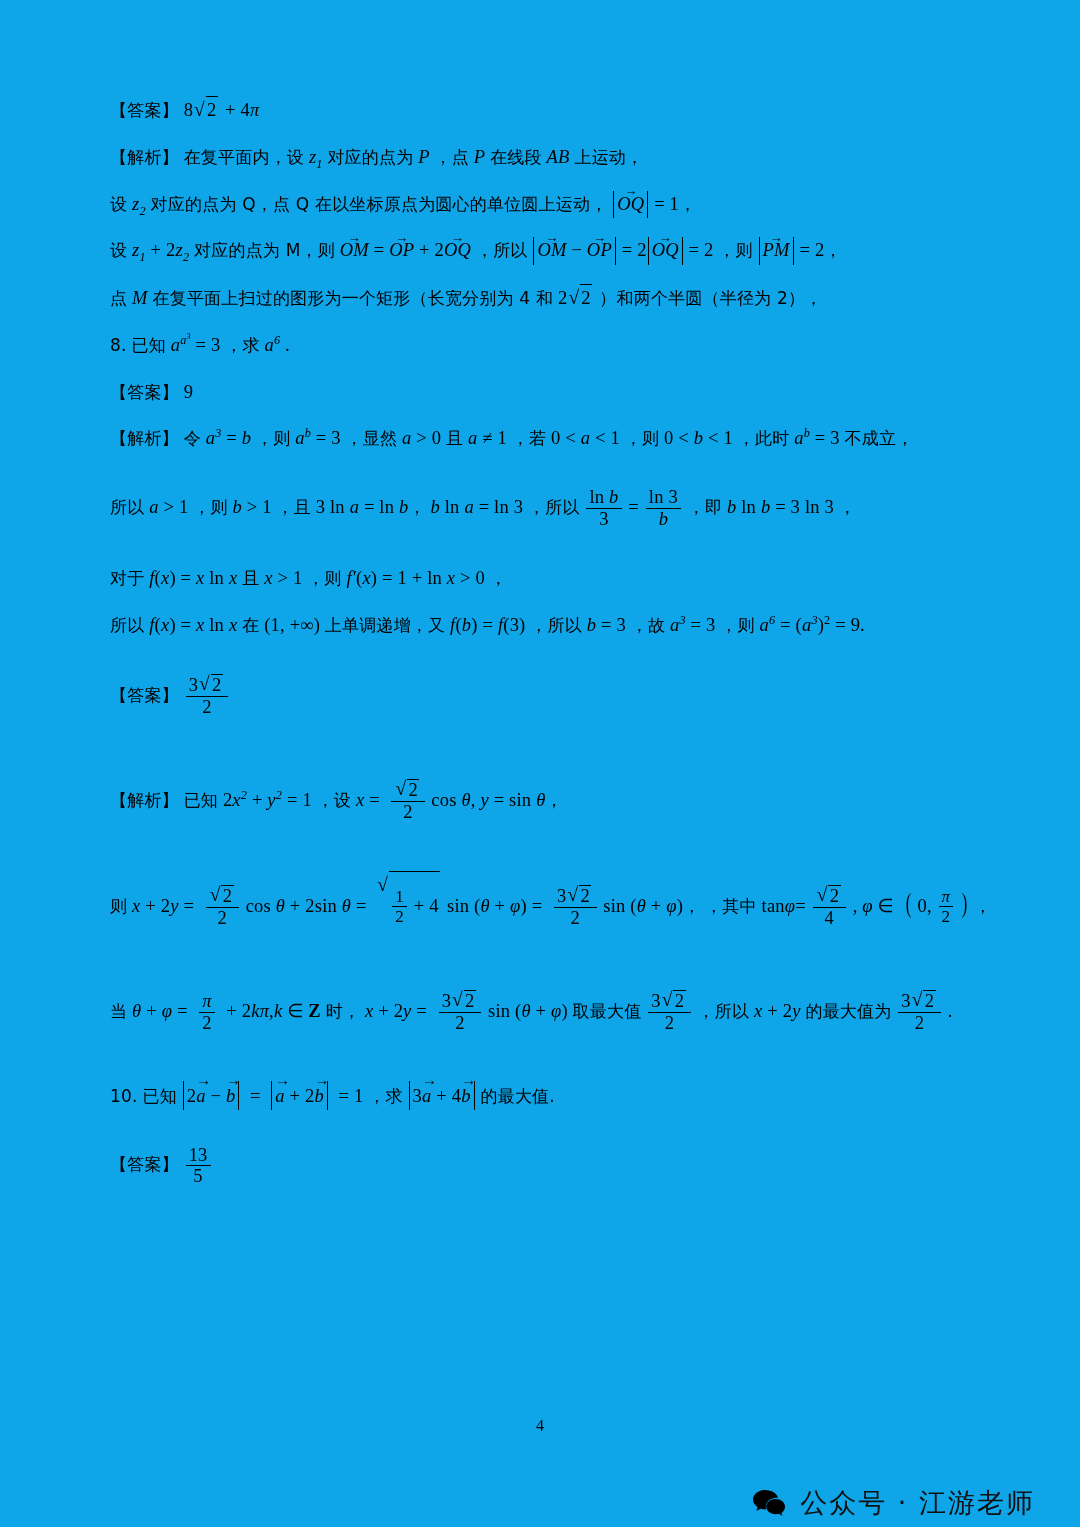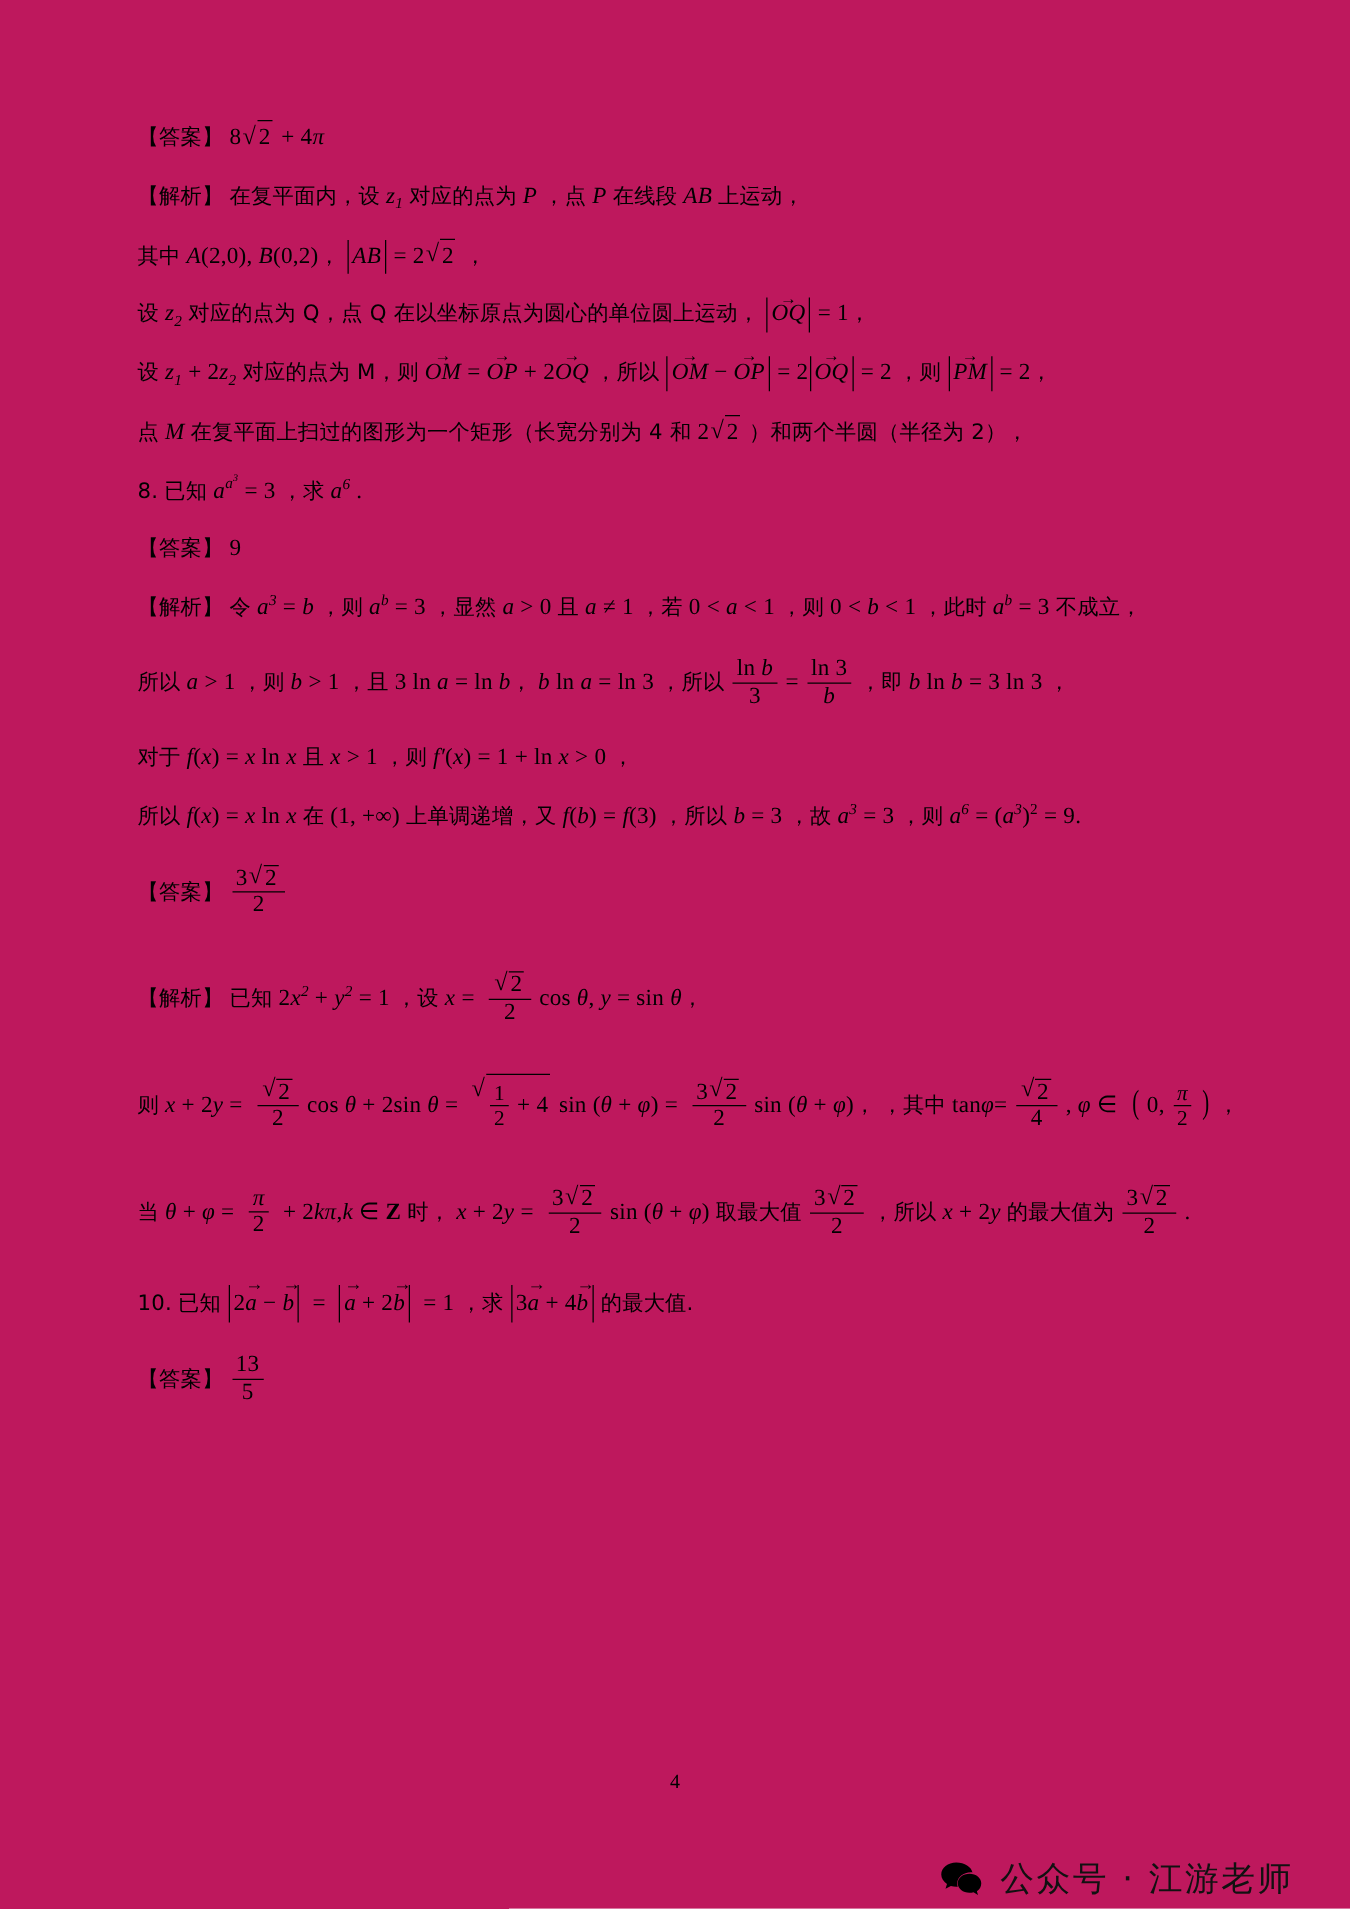--- a/index.html
+++ b/index.html
@@ -13,21 +13,21 @@
     position: relative;
     font-family: "Liberation Serif", serif;
     color: #000000;
     overflow: hidden;
   }
   .page {
     position: absolute;
     left: 0; top: 0;
     width: 1080px;
     height: 1527px;
-    background: #be185d;
+    background: #0ea5e9;
   }
   .content {
     position: absolute;
     left: 110px;
     top: 96px;
     width: 860px;
   }
   .line {
     font-size: 18.5px;
     line-height: 1.5;
@@ -65,21 +65,21 @@
     padding: 0 0.08em;
   }
 
   
   .frac {
     display: inline-block;
     vertical-align: middle;
     text-align: center;
     position: relative;
     top: -0.05em;
-    margin: 6px 2px;
+    margin: 16px 2px;
     line-height: 1.12;
   }
   .frac > .num { display: block; padding: 0 3px; }
   .frac > .den { display: block; padding: 0 3px; border-top: 1.2px solid #000; }
   .frac.small { font-size: 0.92em; }
 
   
   .abs {
     display: inline-block;
     border-left: 1.2px solid #000;
@@ -171,27 +171,20 @@
       <span class="mi">z<sub>1</sub></span>
       <span class="cn">对应的点为</span>
       <span class="mi">P</span>
       <span class="cn">，点</span>
       <span class="mi">P</span>
       <span class="cn">在线段</span>
       <span class="mi">AB</span>
       <span class="cn">上运动，</span>
     </div>
 
-    <div class="line">
-      <span class="cn">其中</span>
-      <span class="mi">A</span><span class="mn">(2,0),</span>
-      <span class="mi">B</span><span class="mn">(0,2)</span><span class="cn">，</span>
-      <span class="abs"><span class="mi">AB</span></span><span class="mn">&nbsp;=&nbsp;2</span><span class="sqrt"><span class="rad mn">2</span></span>
-      <span class="cn">，</span>
-    </div>
 
     <div class="line">
       <span class="cn">设</span>
       <span class="mi">z<sub>2</sub></span>
       <span class="cn">对应的点为 Q，点 Q 在以坐标原点为圆心的单位圆上运动，</span>
       <span class="abs"><span class="ovl"><span class="mi">OQ</span></span></span><span class="mn">&nbsp;=&nbsp;1</span><span class="cn">，</span>
     </div>
 
     <div class="line">
       <span class="cn">设</span>

